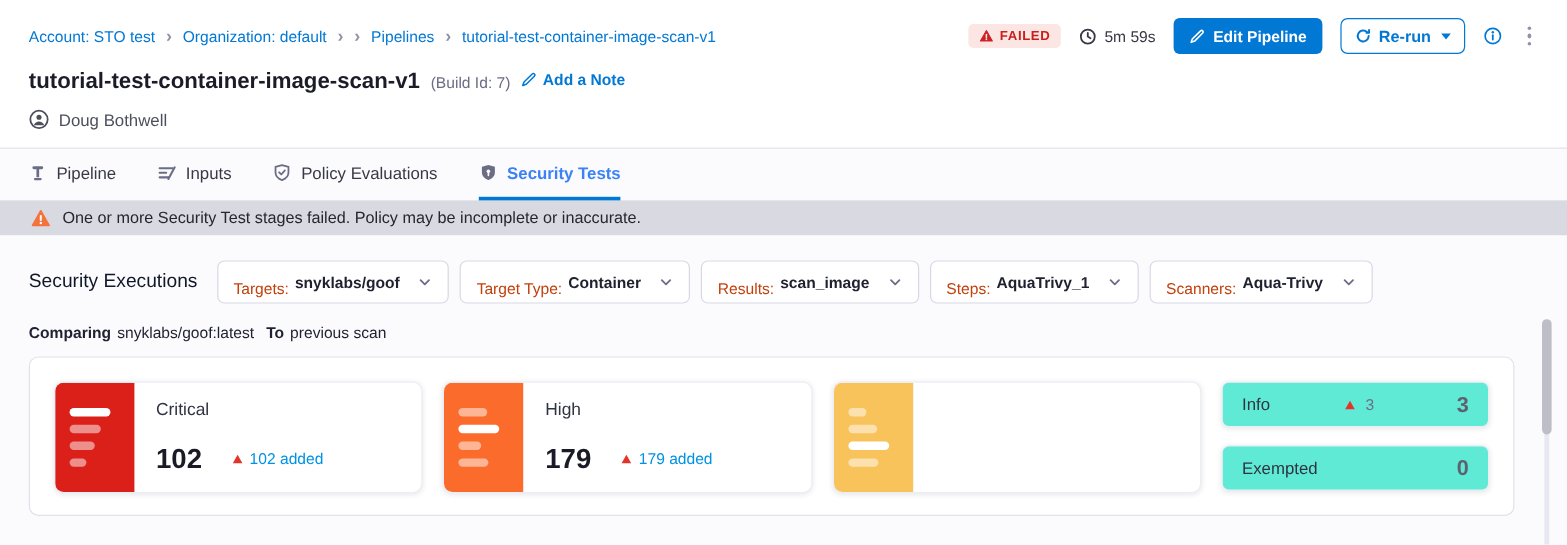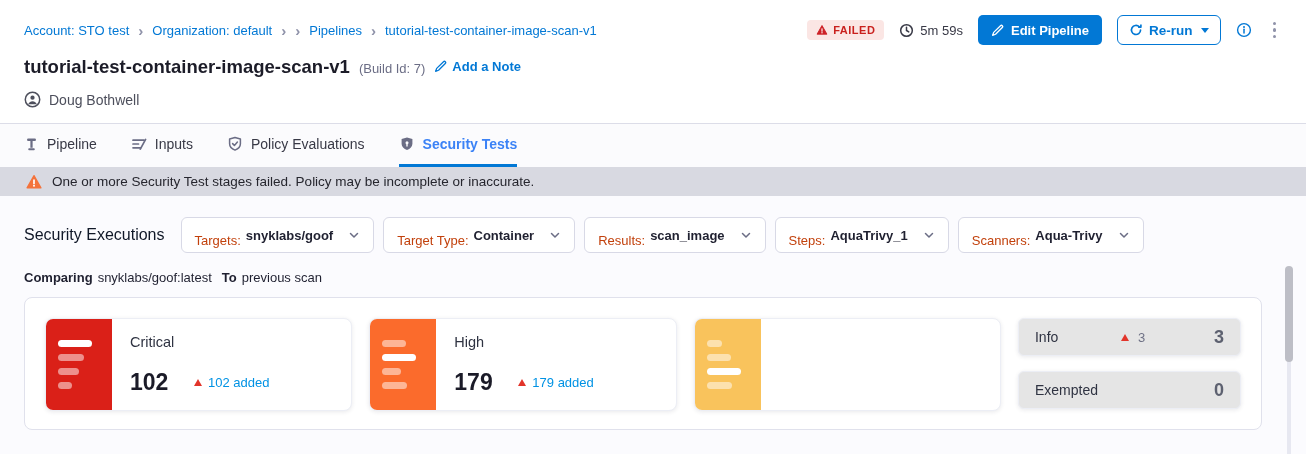--- a/index.html
+++ b/index.html
@@ -73,21 +73,21 @@
   .sev3 i:nth-child(1){width:13px}.sev3 i:nth-child(2){width:21px}.sev3 i:nth-child(3){width:27px}.sev3 i:nth-child(4){width:34px}
   .sev-body { flex:1; padding:15px 16px 14px 18px; display:flex; flex-direction:column; justify-content:space-between; }
   .sev-label { font-size:14.5px; color:#2f3342; }
   .sev-nums { display:flex; align-items:center; }
   .sev-count { font-size:23px; font-weight:700; color:#1b1b28; min-width:64px; }
   .delta { display:flex; align-items:center; gap:6px; font-size:13px; color:#0092e4; }
   .tri-up { width:0; height:0; border-left:4.5px solid transparent; border-right:4.5px solid transparent;
     border-bottom:7px solid #e2342a; }
 
   .side-col { width:223px; min-width:223px; display:flex; flex-direction:column; gap:15px; }
-  .side-card { height:39px; background:#e5e5e5; border:1px solid #eceef5; border-radius:6px;
+  .side-card { height:39px; background:#5eead4; border:1px solid #eceef5; border-radius:6px;
     box-shadow:0 1px 4px rgba(40,41,61,.10); display:flex; align-items:center; padding:0 16px; }
   .side-label { font-size:14px; color:#2f3342; width:86px; }
   .side-delta { display:flex; align-items:center; gap:9px; font-size:13px; color:#6f7286; }
   .side-count { margin-left:auto; font-size:18px; font-weight:700; color:#5d6170; }
 
   
   .scroll-track { position:absolute; right:15px; top:268px; width:4px; height:186px; background:#e7e8f1; }
   .scroll-thumb { position:absolute; right:13px; top:266px; width:8px; height:96px; background:#bdbec6; border-radius:4px; }
 
   svg { display:block; }

